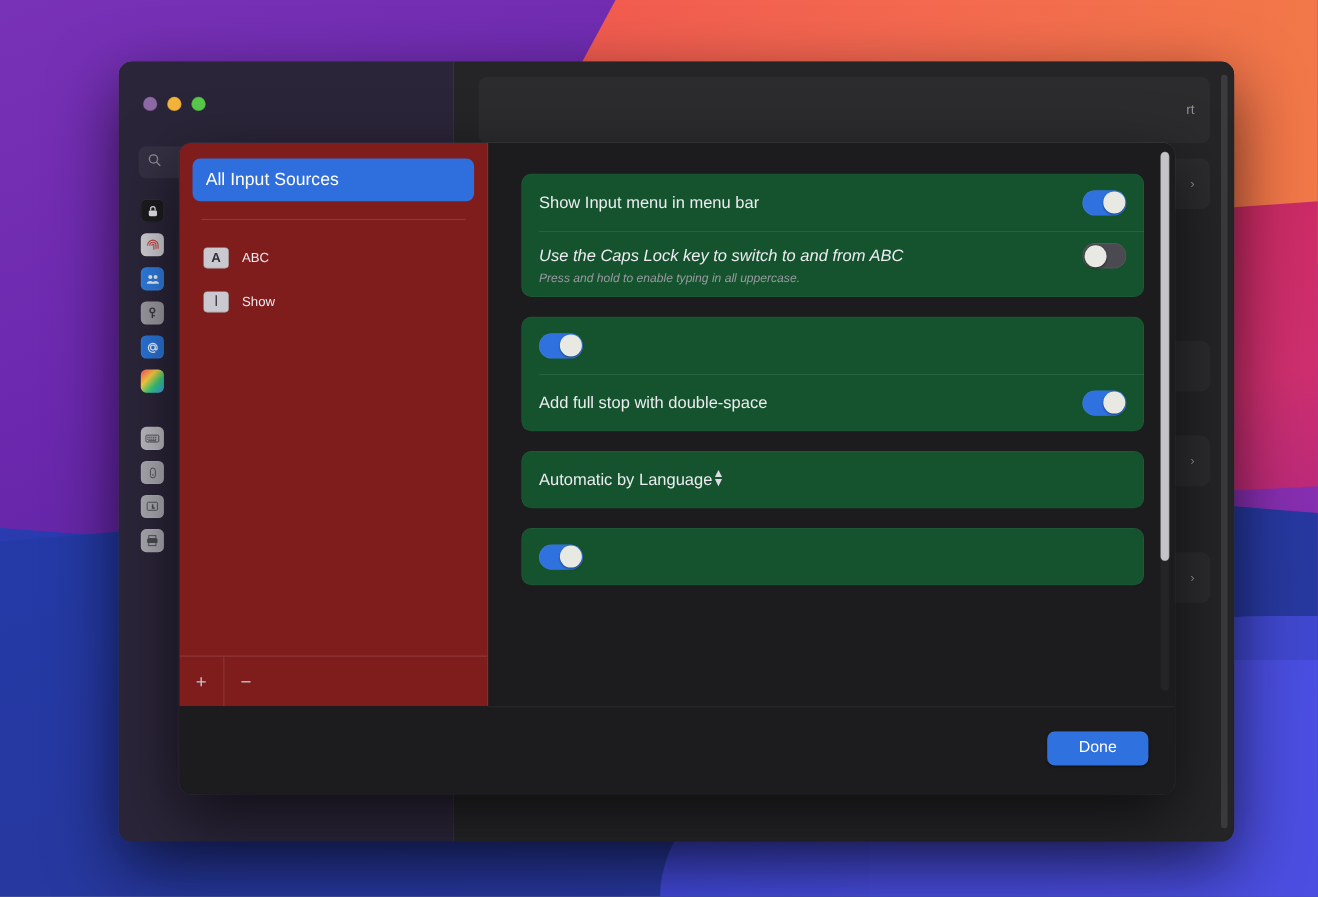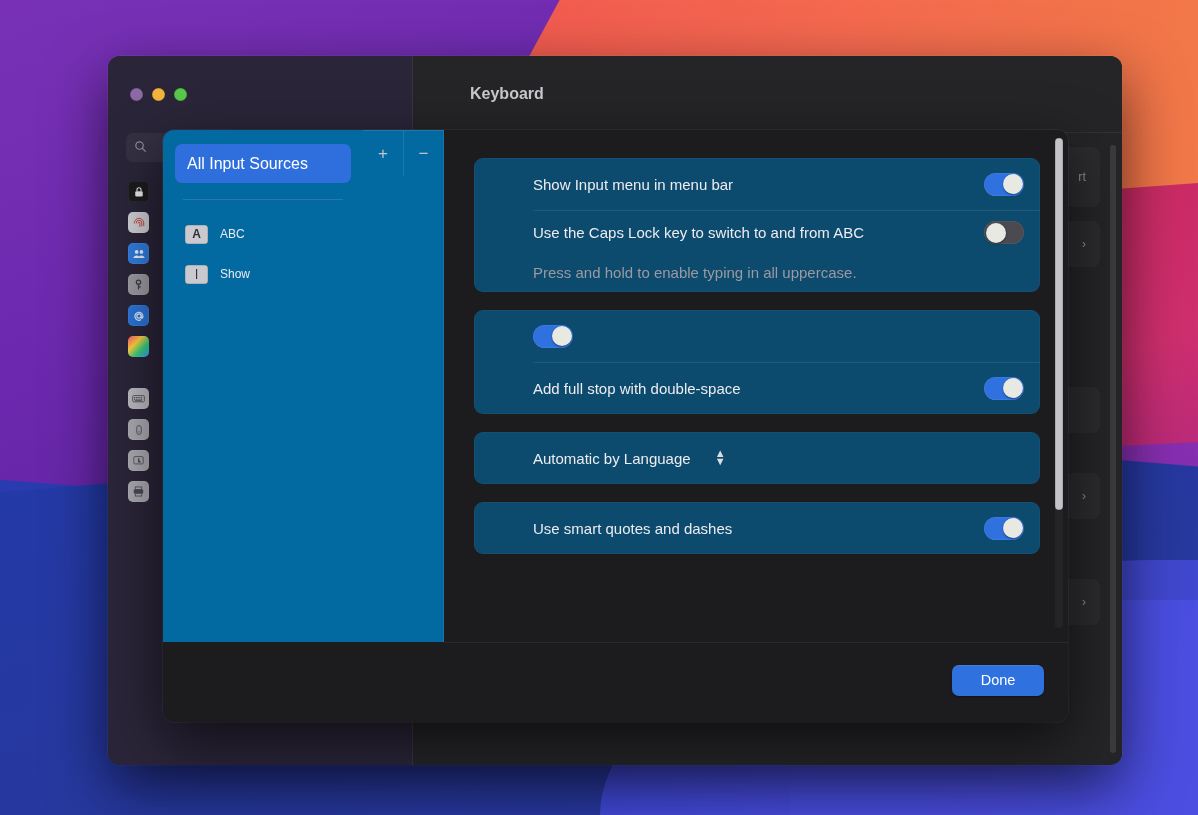--- a/index.html
+++ b/index.html
@@ -182,23 +182,23 @@
     background:#1c1c1f;
     box-shadow:0 20px 58px rgba(0,0,0,.62), 0 0 0 .5px rgba(255,255,255,.13);
     overflow:hidden;
     display:flex; flex-direction:column;
   }
   .sheet-main { flex:1; display:flex; min-height:0; }
 
   
   .src-pane {
     width:281px; flex:0 0 281px;
-    background:#0369a1;
+    background:#7f1d1d;
     border-right:.5px solid rgba(255,255,255,.09);
-    display:flex; 
+    display:flex; flex-direction:column;
   }
   .src-list { flex:1; padding:14px 12px 0 12px; overflow:hidden; }
   .src-all {
     height:39px;
     border-radius:7px;
     background:#2f6fdd;
     display:flex; align-items:center;
     padding:0 12px;
     color:#fff; font-size:16px;
   }
@@ -243,44 +243,43 @@
     background:#1c1c1f;
     min-width:0;
     overflow:hidden;
   }
   .opt-scroll {
     position:absolute; inset:0;
     padding:28px 28px 0 30px;
     overflow:hidden;
   }
   .opt-group {
-    background:#0c4a6e;
+    background:#14532d;
     border-radius:9px;
     box-shadow:inset 0 0 0 .5px rgba(255,255,255,.075);
     margin-bottom:18px;
     overflow:hidden;
-    padding-left:43px;
   }
   .opt-row {
     display:flex; align-items:center;
     padding:0 16px;
     min-height:52px;
     position:relative;
   }
   .opt-row + .opt-row::before {
     content:''; position:absolute; left:16px; right:0; top:0;
     height:.5px; background:rgba(255,255,255,.085);
   }
   .opt-row.with-sub { flex-direction:column; align-items:stretch;
-                      padding-top:11px; padding-bottom:11px; }
+                      padding-top:11px; padding-bottom:11px;font-style:italic; }
   .opt-row-main { display:flex; align-items:center; }
   .opt-label { color:#ececf1; font-size:15px; flex:1; }
-  .opt-sub { color:#9a9aa2; font-size:15px; margin-top:20px; }
+  .opt-sub { color:#9a9aa2; font-size:11px; margin-top:3px; }
   .opt-value {
-    color:#ececf1; font-size:15px; margin-right:24px;
+    color:#ececf1; font-size:15px; margin-right:0;
   }
 
   
   .tgl {
     width:40px; height:23px; flex:0 0 40px;
     border-radius:12px;
     position:relative;
     background:#4a4a50;
     box-shadow:inset 0 0 0 .5px rgba(255,255,255,.10);
   }
@@ -478,23 +477,20 @@
               <rect x="4" y="10" width="8" height="3.6" fill="none" stroke="#4a4a52" stroke-width="1"></rect>
             </svg>
           </span>
           <span></span>
         </div>
       </div>
     </div>
   </div>
 
   <div class="content">
-    <div class="content-titlebar">
-      <div class="content-title">Keyboard</div>
-    </div>
     <div class="content-body">
       <div class="bg-row" style="height:60px;">
         <span>rt</span>
       </div>
       <div class="bg-row" style="margin-top:14px;">
         <span class="bg-chevron">›</span>
       </div>
       <div class="bg-row" style="margin-top:120px;"></div>
       <div class="bg-row" style="margin-top:40px;">
         <span class="bg-chevron">›</span>
@@ -565,21 +561,20 @@
             <span class="opt-value">Automatic by Language</span>
             <span class="stepper">
               <span>▲</span>
                 <span>▼</span>
             </span>
           </div>
         </div>
 
         <div class="opt-group">
           <div class="opt-row">
-            <span class="opt-label">Use smart quotes and dashes</span>
             <span class="tgl on"></span>
           </div>
         </div>
       </div>
 
       <div class="sheet-scrollbar">
         <div class="sheet-scroll-thumb"></div>
       </div>
     </div>
   </div>

